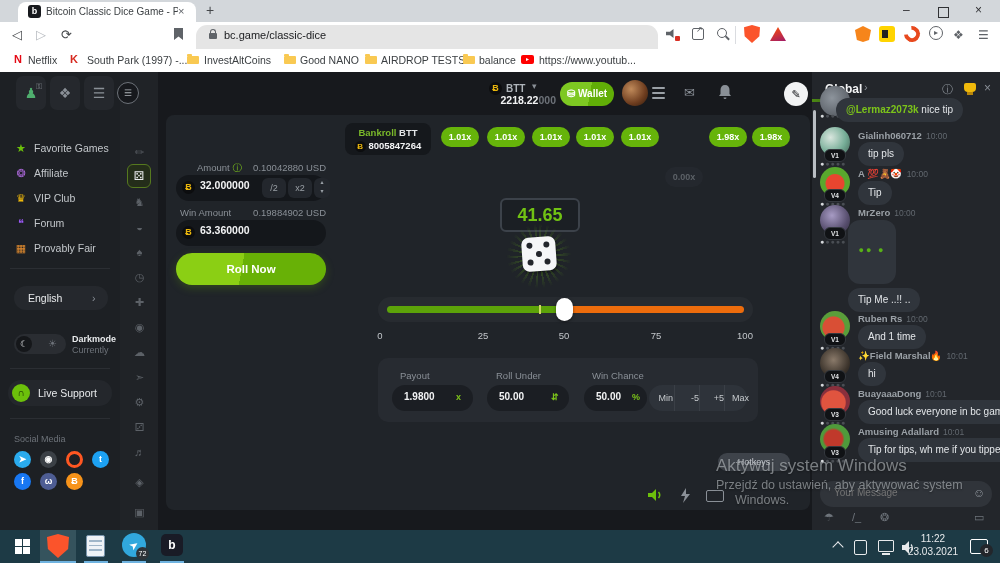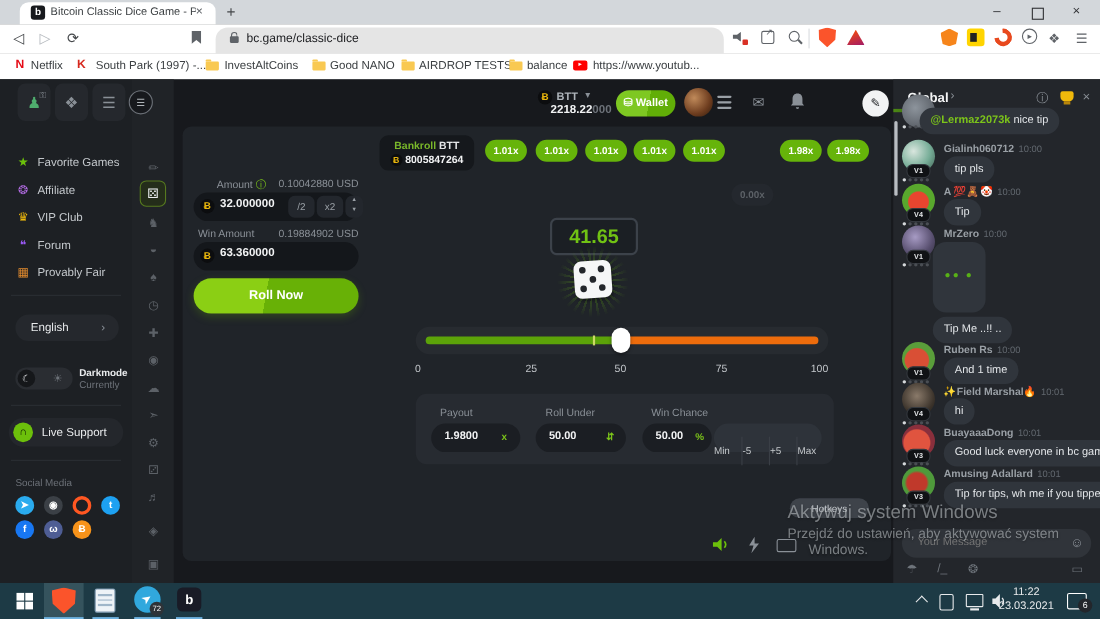--- a/index.html
+++ b/index.html
@@ -84,21 +84,21 @@
   .slider{left:212px;top:182px;width:375px;height:25px;background:#272b30;border-radius:13px;}
   .track{left:9px;top:9px;width:357px;height:7px;border-radius:4px;background:linear-gradient(90deg,#5ca309 0 50%,#ed6c0c 50%);}
   .marker{left:calc(9px + 41.65%* .97);top:8px;width:2px;height:9px;background:#cdd968;}
   .thumb{left:178px;top:1px;width:17px;height:23px;background:#fff;border-radius:9px;box-shadow:0 1px 3px rgba(0,0,0,.5);}
   .tick{top:215px;width:24px;text-align:center;font-size:9.5px;color:#c3c7cb;}
   .stats{left:212px;top:243px;width:380px;height:64px;background:#272b31;border-radius:10px;}
   .stat-pill{top:27px;height:26px;background:#1b1e23;border-radius:13px;}
   .stat-val{position:absolute;left:12px;top:6px;width:44px;background:transparent;border:none;color:#f2f3f4;font-weight:bold;font-size:10px;font-family:"Liberation Sans",sans-serif;outline:none;padding:0;}
   .unit{position:absolute;top:7px;color:#7cc41a;font-size:9px;font-weight:bold;}
   .chance-btns{left:271px;top:27px;width:98px;height:26px;background:#2e333a;border-radius:13px;}
-  .cbtn{top:12px;width:24px;height:26px;color:#c6cacd;font-size:9px;text-align:left;line-height:26px;}
+  .cbtn{top:0;width:24px;height:26px;color:#c6cacd;font-size:9px;text-align:right;line-height:26px;}
   .tooltip{left:552px;top:338px;width:72px;height:18px;background:rgba(72,78,86,.75);border-radius:9px;color:#c7cbd0;font-size:9px;text-align:center;line-height:18px;}
   
   .chat{left:812px;top:0;width:188px;height:458px;background:#23262b;overflow:hidden;}
   .chat-title{left:13px;top:10px;font-size:12px;font-weight:bold;color:#f2f3f4;}
   .chat-underline{left:0;top:27px;width:58px;height:3px;background:linear-gradient(90deg,#4c8a12,rgba(76,138,18,0));}
   .scrollbar{left:1px;top:38px;width:3px;height:68px;background:#b9bdc2;border-radius:2px;}
   .av{width:30px;height:30px;border-radius:50%;}
   .av0{background:radial-gradient(circle at 40% 40%,#8d949c,#4a4f56);}
   .av1{background:radial-gradient(circle at 35% 35%,#d9e6de,#76ad97 55%,#3c5a4d);}
   .av2{background:radial-gradient(circle at 50% 55%,#e8452f 40%,#59a82d 45%);}

